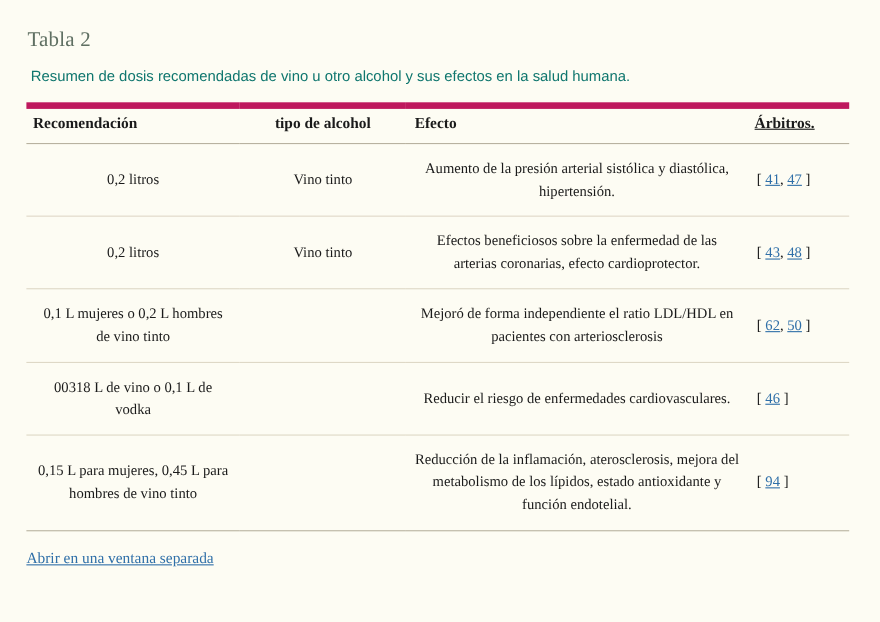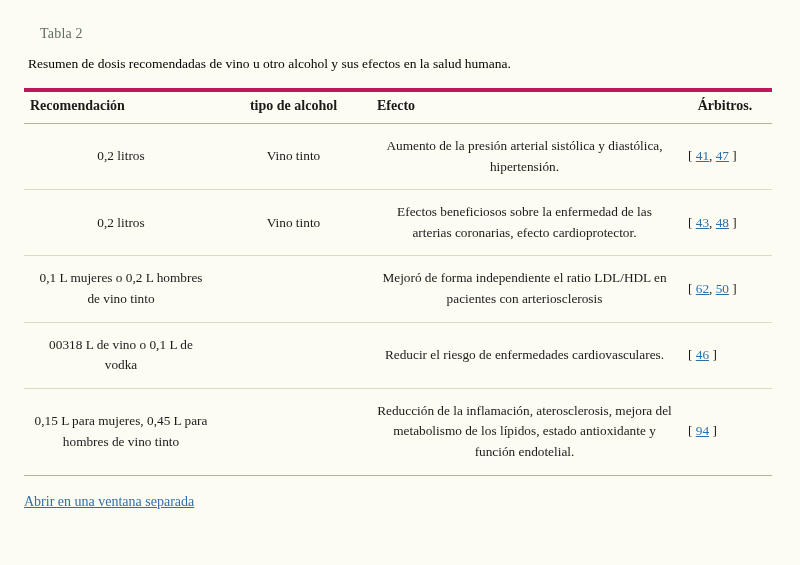--- a/index.html
+++ b/index.html
@@ -16,52 +16,52 @@
   }
   .page {
     width: 800px;
     height: 565px;
     box-sizing: border-box;
     padding: 22px 28px 0 24px;
     position: relative;
     background: #fdfcf3;
   }
   .table-label {
-    font-size: 14px;
+    font-size: 19px;
     color: #5f6f62;
     font-family: "Liberation Serif", serif;
     letter-spacing: 0.2px;
-    margin: 4px 0 0 16px;
+    margin: 4px 0 0 1px;
   }
   .caption {
     font-size: 13.5px;
-    color: #000000;
+    color: #0f766e;
     margin: 14px 0 0 4px;
-    font-family: Liberation Serif, serif;
+    font-family: Liberation Sans, sans-serif;
   }
   table.dose {
     width: 100%;
     border-collapse: collapse;
     margin-top: 16px;
     font-family: "Liberation Serif", serif;
   }
   table.dose thead th {
     font-size: 14px;
     font-weight: bold;
     text-align: left;
     padding: 6px 8px 9px 8px;
-    border-top: 4px solid #be185d;
+    border-top: 6px solid #be185d;
     border-bottom: 1px solid #b8b2a0;
     background: #fdfcf3;
     vertical-align: bottom;
   }
   table.dose thead th.c-rec { width: 180px; padding-left: 6px; }
   table.dose thead th.c-type { width: 135px; text-align: center; }
   table.dose thead th.c-eff { width: auto; }
-  table.dose thead th.c-ref { width: 78px; text-align: center; padding-left: 6px; }
+  table.dose thead th.c-ref { width: 78px; text-align: left; padding-left: 6px; text-decoration: underline; }
 
   table.dose tbody td {
     font-size: 13.3px;
     padding: 12px 8px 12px 8px;
     border-bottom: 1px solid #ded8c6;
     vertical-align: middle;
     line-height: 1.55;
   }
   table.dose tbody tr:last-child td {
     border-bottom: 1px solid #b8b2a0;

